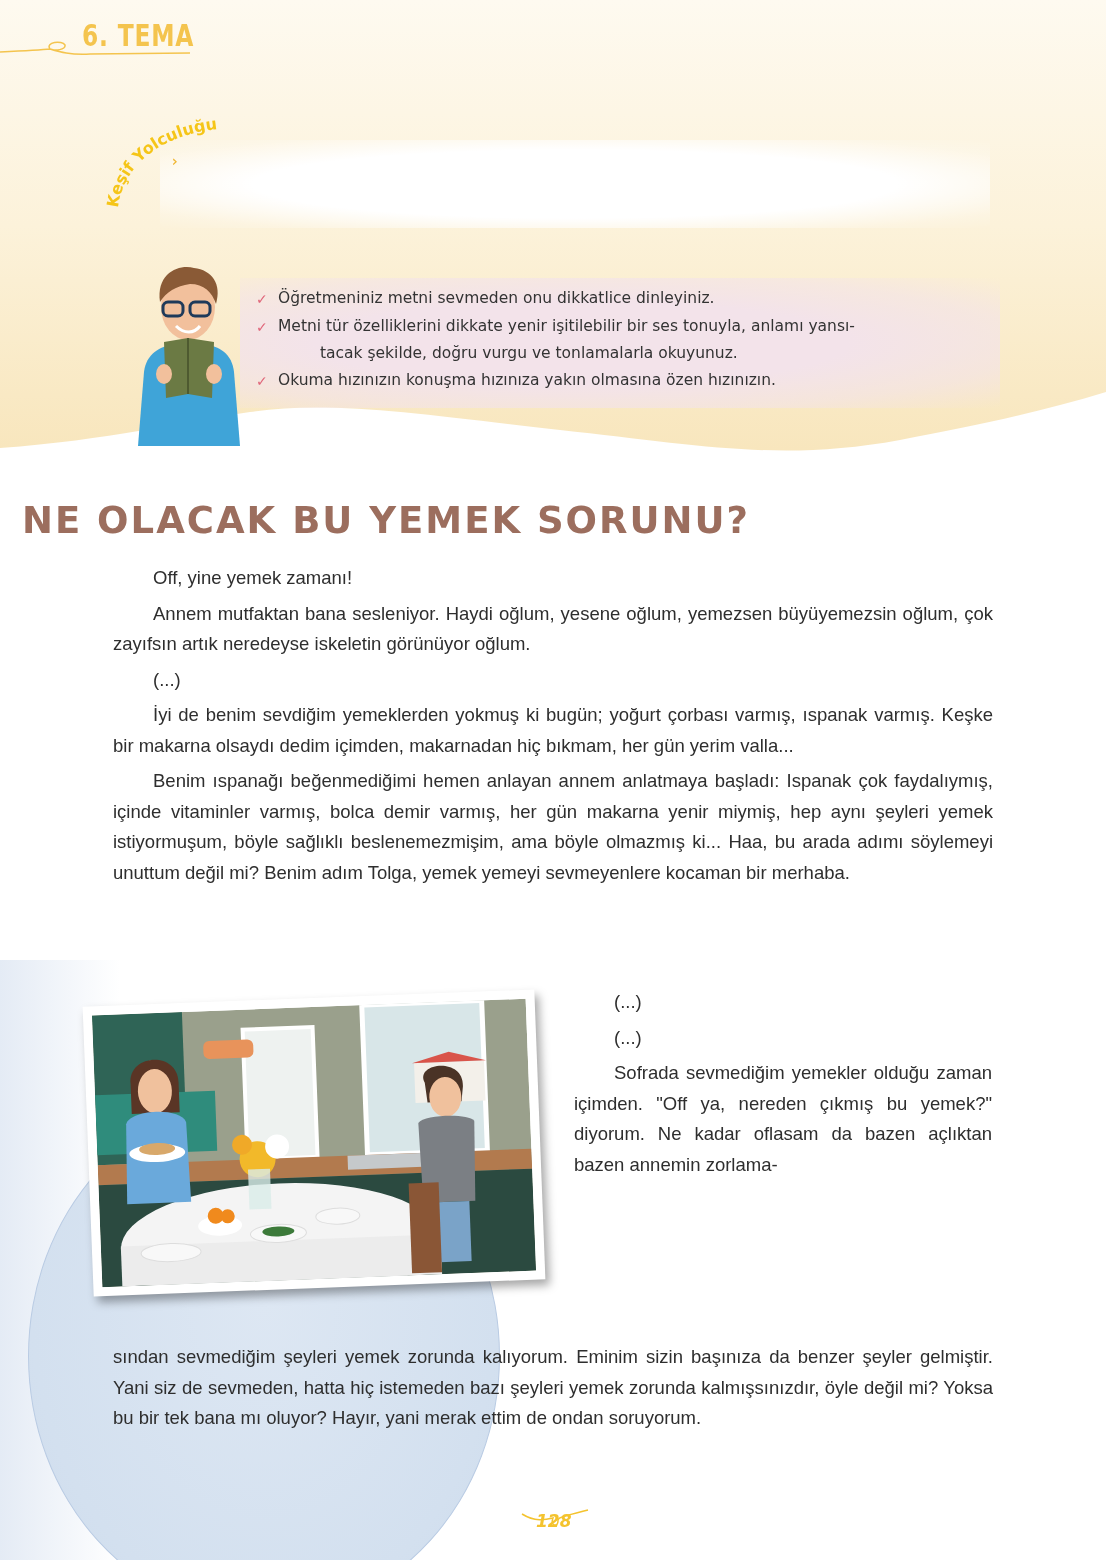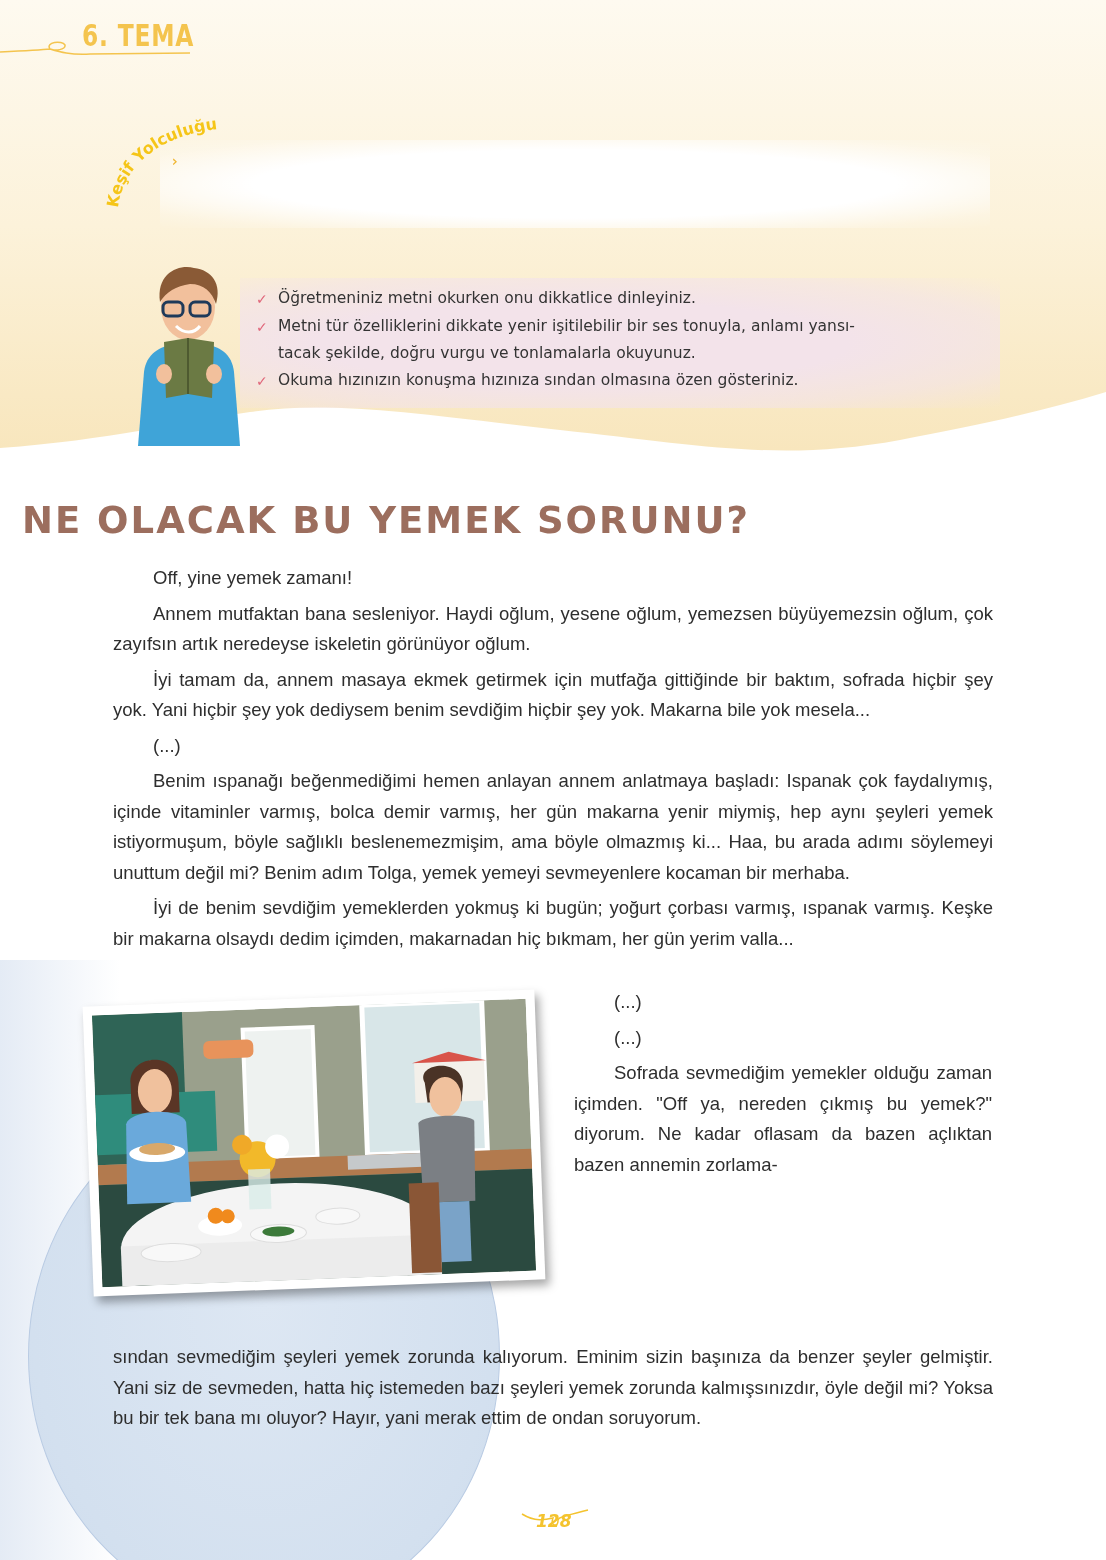--- a/index.html
+++ b/index.html
@@ -43,21 +43,21 @@
   .q-list li { position:relative; padding-left:20px; font-family:"DejaVu Sans", sans-serif; font-size:15.5px; line-height:26px; color:#333; }
   .q-bullet { position:absolute; left:0; top:0; color:#f0b93a; font-size:14px; }
 
   .boy { position:absolute; left:130px; top:262px; width:118px; height:184px; z-index:3; }
   .rules-box {
     position:absolute; left:240px; top:278px; width:760px; height:130px; z-index:1;
     background:radial-gradient(ellipse at 45% 50%, #f3e3ea 45%, rgba(243,227,234,0.6) 75%, rgba(243,227,234,0) 100%);
   }
   .rules-list { position:absolute; left:256px; top:284px; z-index:2; list-style:none; margin:0; padding:0; width:740px; }
   .rules-list li { position:relative; padding-left:22px; font-family:"DejaVu Sans", sans-serif; font-size:15.5px; line-height:28px; color:#333; }
-  .rules-list li .cont { display:block; line-height:26px; }
+  .rules-list li .cont { display:block; line-height:26px;margin-left:42px; }
   .check { position:absolute; left:0; top:1px; color:#e0677a; font-size:14px; }
 
   .story-title {
     position:absolute; left:0; width:1106px; top:474px; text-align:left; z-index:2;
     font-family:"DejaVu Sans", sans-serif; font-weight:bold; font-size:37px;
     color:#9c6e5e; letter-spacing:2px;margin-left:22px;
   }
 
   .text {
     position:absolute; z-index:2;
@@ -136,42 +136,41 @@
     <path d="M58,76 L58,132" stroke="#4e5a30" stroke-width="2"></path>
     <ellipse cx="34" cy="112" rx="8" ry="10" fill="#f2c09c"></ellipse>
     <ellipse cx="84" cy="112" rx="8" ry="10" fill="#f2c09c"></ellipse>
   </svg>
 </div>
 
 <div class="rules-box"></div>
 <ul class="rules-list">
   <li>
     <span class="check">✓</span>
-    <span>Öğretmeniniz metni okurken onu dikkatlice dinleyiniz.</span>
+    <span>Öğretmeniniz metni sevmeden onu dikkatlice dinleyiniz.</span>
   </li>
   <li>
     <span class="check">✓</span>
     <span>Metni tür özelliklerini dikkate yenir işitilebilir bir ses tonuyla, anlamı yansı-</span>
     <span class="cont">tacak şekilde, doğru vurgu ve tonlamalarla okuyunuz.</span>
   </li>
   <li>
     <span class="check">✓</span>
-    <span>Okuma hızınızın konuşma hızınıza sından olmasına özen gösteriniz.</span>
+    <span>Okuma hızınızın konuşma hızınıza yakın olmasına özen hızınızın.</span>
   </li>
 </ul>
 
 <h1 class="story-title">NE OLACAK BU YEMEK SORUNU?</h1>
 
 <div class="text main-text">
   <p>Off, yine yemek zamanı!</p>
   <p>Annem mutfaktan bana sesleniyor. Haydi oğlum, yesene oğlum, yemezsen büyüyemezsin oğlum, çok zayıfsın artık neredeyse iskeletin görünüyor oğlum.</p>
-  <p>İyi tamam da, annem masaya ekmek getirmek için mutfağa gittiğinde bir baktım, sofrada hiçbir şey yok. Yani hiçbir şey yok dediysem benim sevdiğim hiçbir şey yok. Makarna bile yok mesela...</p>
   <p>(...)</p>
+  <p>İyi de benim sevdiğim yemeklerden yokmuş ki bugün; yoğurt çorbası varmış, ıspanak varmış. Keşke bir makarna olsaydı dedim içimden, makarnadan hiç bıkmam, her gün yerim valla...</p>
   <p>Benim ıspanağı beğenmediğimi hemen anlayan annem anlatmaya başladı: Ispanak çok faydalıymış, içinde vitaminler varmış, bolca demir varmış, her gün makarna yenir miymiş, hep aynı şeyleri yemek istiyormuşum, böyle sağlıklı beslenemezmişim, ama böyle olmazmış ki... Haa, bu arada adımı söylemeyi unuttum değil mi? Benim adım Tolga, yemek yemeyi sevmeyenlere kocaman bir merhaba.</p>
-  <p>İyi de benim sevdiğim yemeklerden yokmuş ki bugün; yoğurt çorbası varmış, ıspanak varmış. Keşke bir makarna olsaydı dedim içimden, makarnadan hiç bıkmam, her gün yerim valla...</p>
 </div>
 
 <div class="photo">
   <svg viewBox="0 0 434 272" preserveAspectRatio="none">
     <rect width="434" height="272" fill="#9aa08c"></rect>
     <rect x="0" y="0" width="90" height="150" fill="#2f6456"></rect>
     <rect x="0" y="80" width="120" height="60" fill="#2f8c7c"></rect>
     <rect x="150" y="20" width="70" height="130" fill="#eef2f0" stroke="#fff" stroke-width="4"></rect>
     <rect x="270" y="0" width="120" height="150" fill="#d8e6e8" stroke="#fff" stroke-width="5"></rect>
     <rect x="320" y="60" width="70" height="40" fill="#f3f0ea"></rect>

